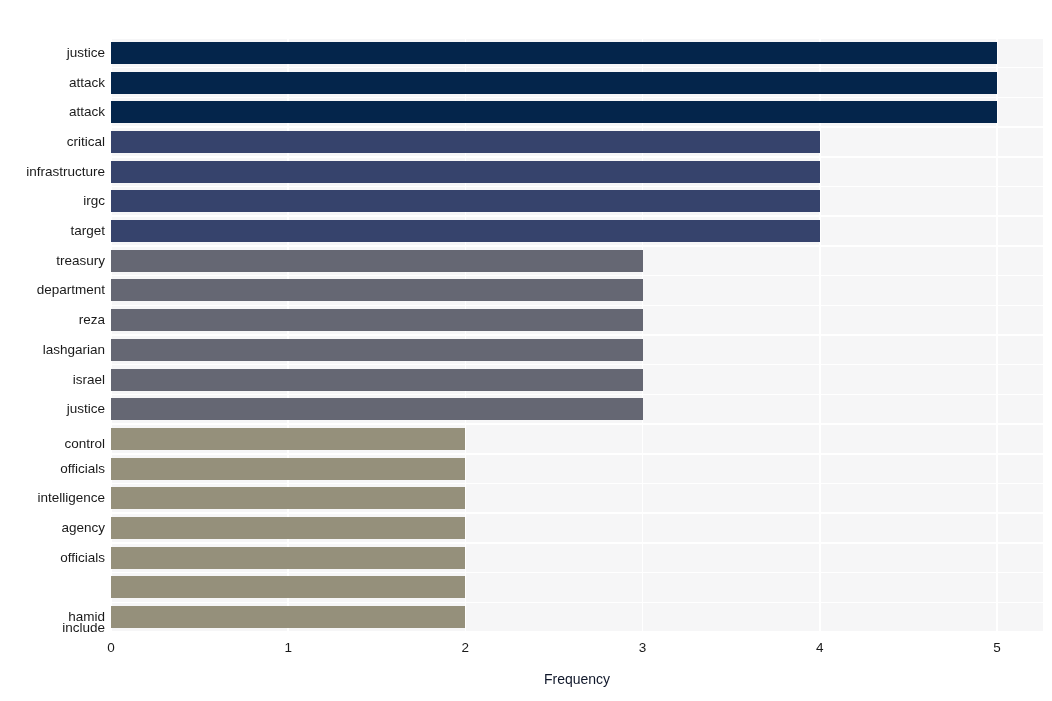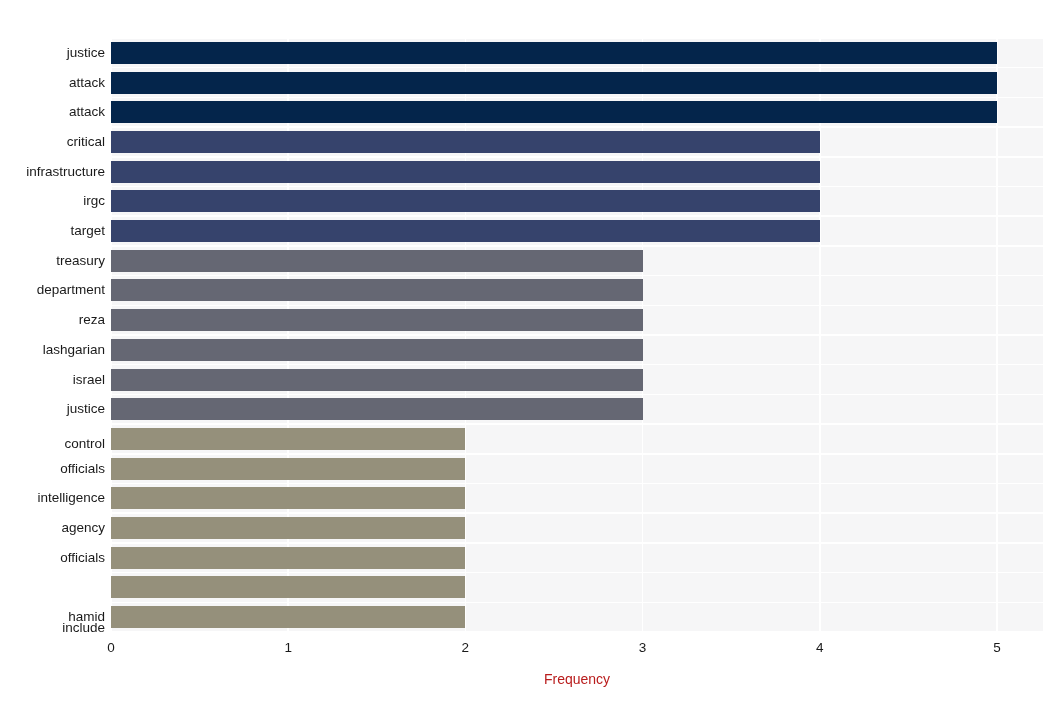--- a/index.html
+++ b/index.html
@@ -103,21 +103,21 @@
     color: #1a1a1a;
   }
 
   #x-axis-title {
     position: absolute;
     left: 111px;
     top: 671px;
     width: 932px;
     text-align: center;
     font-size: 14px;
-    color: #b91c1c;
+    color: #0f172a;
   }
 </style>
 </head>
 <body>
 
 <div id="chart-root">
 
 
   <div id="plot-area">
     <div id="gridlines-v">

